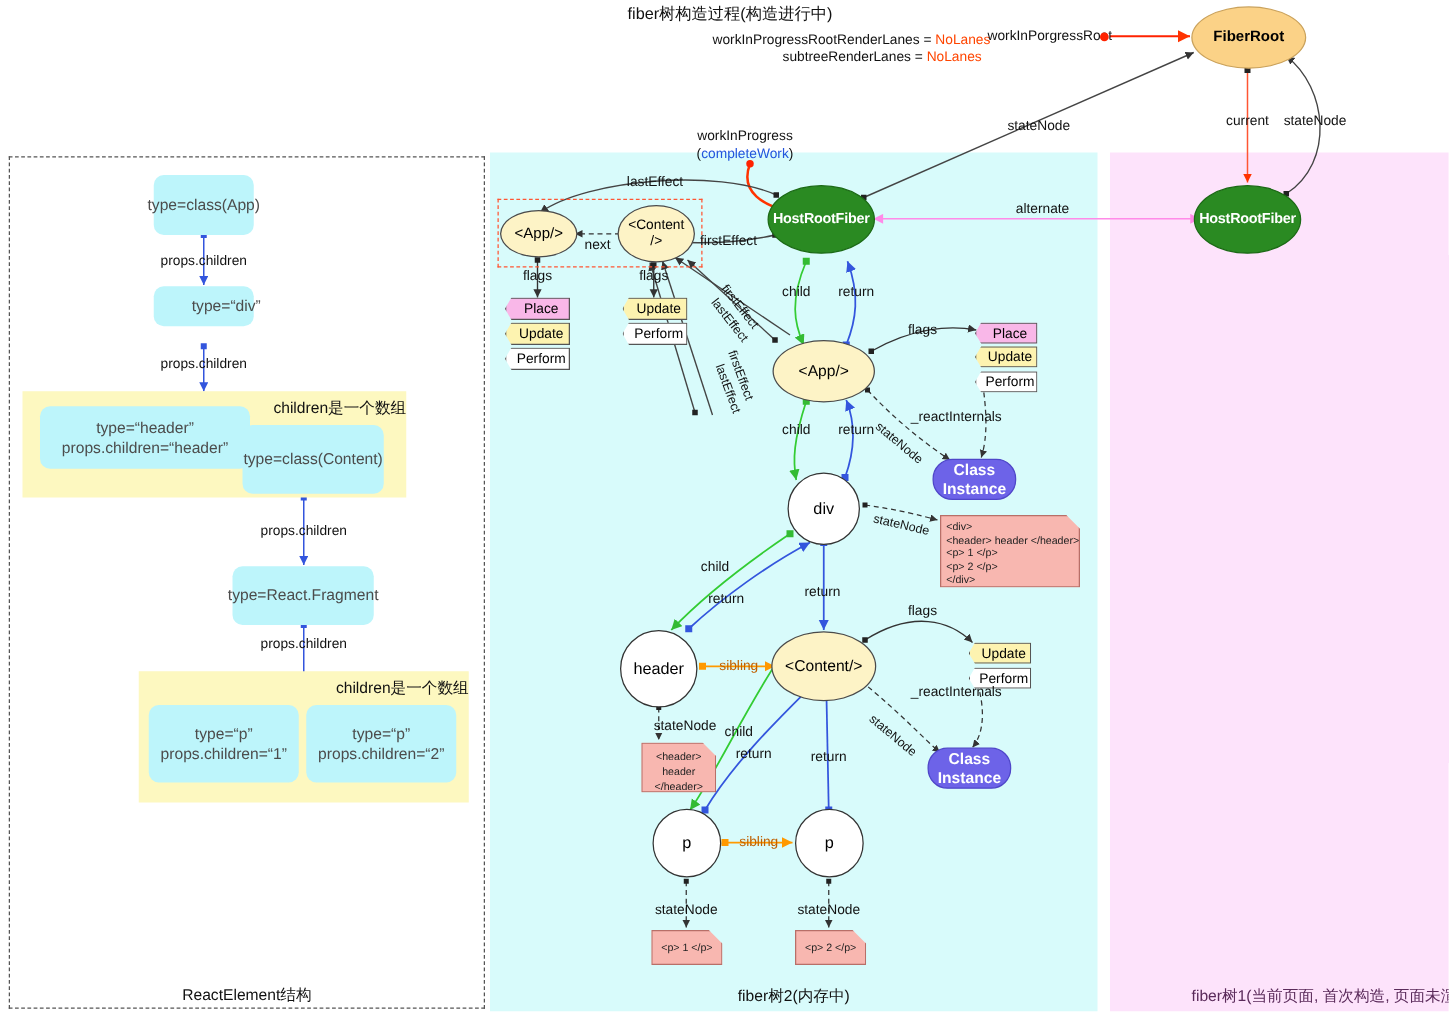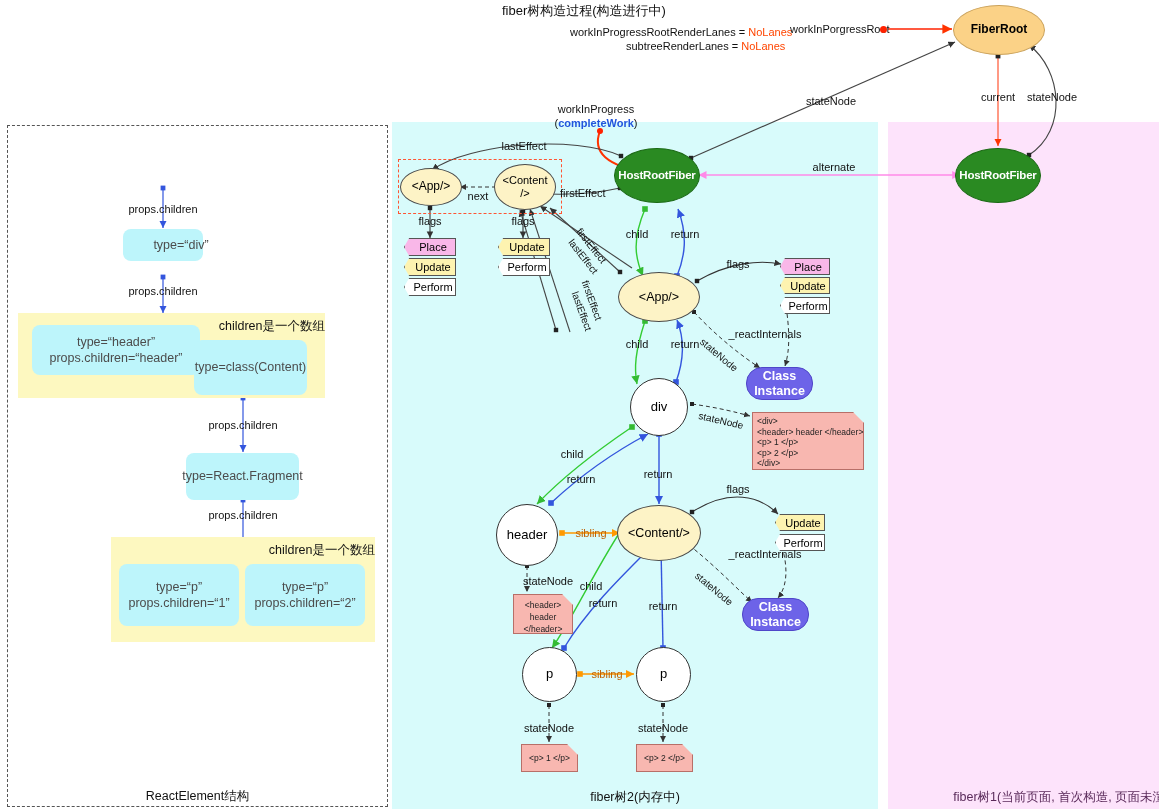--- a/index.html
+++ b/index.html
@@ -48,21 +48,21 @@
         font-size:8.5px;line-height:10.5px;padding:3px 4px;color:#222;white-space:pre;}
   .note.dogear{clip-path:polygon(0 0, calc(100% - 11px) 0, 100% 11px, 100% 100%, 0 100%);}
   .note.center{text-align:center;white-space:pre;}
 
   
   .lbl{position:absolute;font-size:11px;color:#111;white-space:nowrap;}
   .lbl.sm{font-size:10px;}
   .lbl.ctr{transform:translateX(-50%);}
   .title{position:absolute;font-size:13px;color:#111;white-space:nowrap;}
   .orangeTxt{color:#ff4500;}
-  .blueTxt{color:#2255dd;font-weight:bold;}
+  .blueTxt{color:#2255dd;}
   .dot{position:absolute;width:7px;height:7px;border-radius:50%;background:#ff2200;}
   .rot{transform-origin:left top;}
   .wipbox{position:absolute;border:1.2px dashed #ff5533;box-sizing:border-box;}
 </style>
 </head>
 <body>
 
 <div id="stage">
 
   <div class="panel panel-left"></div>
@@ -196,20 +196,23 @@
 
   <div class="lbl" style="left:790px;top:23px;">workInPorgressRoot</div>
   <div class="dot" style="left:880px;top:25.5px;"></div>
 
   <div class="lbl ctr" style="left:596px;top:103px;">workInProgress</div>
   <div class="lbl ctr" style="left:596px;top:117px;">
     <span>(</span><span class="blueTxt">completeWork</span><span>)</span>
   </div>
   <div class="dot" style="left:597px;top:128px;width:6px;height:6px;"></div>
 
+  <div class="node rect-blue" style="left:123px;top:140px;width:80px;height:48px;">
+    <div>type=class(App)</div>
+  </div>
   <div class="lbl ctr" style="left:163px;top:203px;">props.children</div>
 
   <div class="node rect-blue" style="left:123px;top:229px;width:80px;height:32px;padding-left:36px;">
     <div>type=“div”</div>
   </div>
   <div class="lbl ctr" style="left:163px;top:285px;">props.children</div>
 
   <div class="yellowgroup" style="left:18px;top:313px;width:307px;height:85px;position:absolute;">
     <div class="gtitle">children是一个数组</div>
     <div class="node rect-blue" style="left:14px;top:12px;width:168px;height:50px;align-items:center;">

